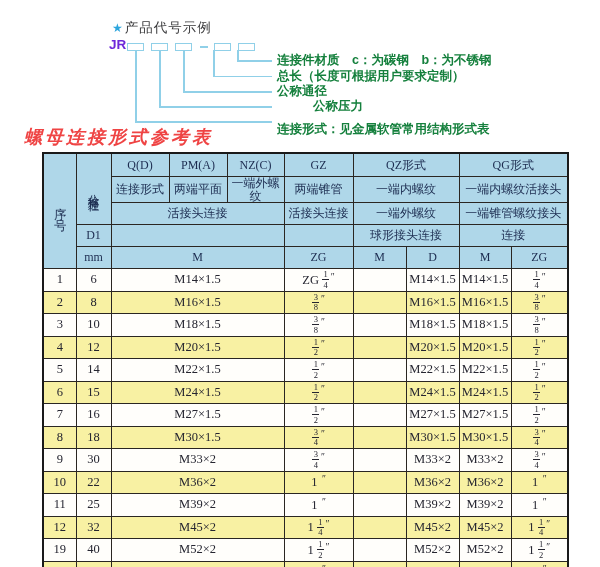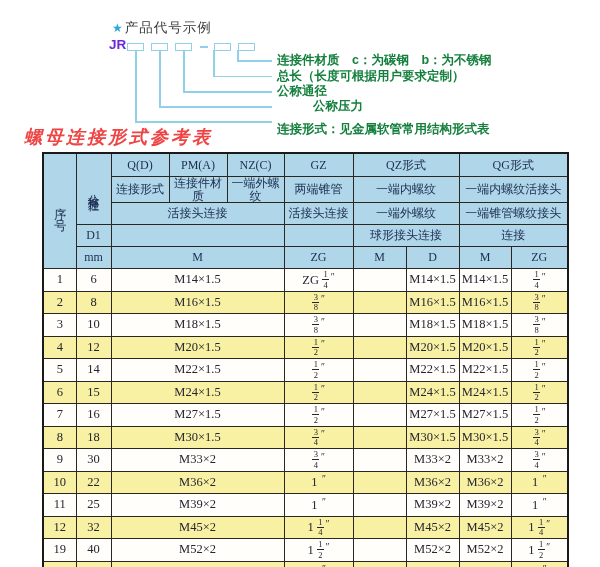--- a/index.html
+++ b/index.html
@@ -100,21 +100,21 @@
       <th rowspan="3"><span class="vert">公称通径</span></th>
       <th class="code-th">Q(D)</th>
       <th class="code-th">PM(A)</th>
       <th class="code-th">NZ(C)</th>
       <th class="code-th">GZ</th>
       <th colspan="2">QZ形式</th>
       <th colspan="2">QG形式</th>
     </tr>
     <tr>
       <th>连接形式</th>
-      <th>连接件材质</th>
+      <th>两端平面</th>
       <th>一端外螺纹</th>
       <th>两端锥管</th>
       <th colspan="2">一端内螺纹</th>
       <th colspan="2">一端内螺纹活接头</th>
     </tr>
     <tr>
       <th colspan="3">活接头连接</th>
       <th>活接头连接</th>
       <th colspan="2">一端外螺纹</th>
       <th colspan="2">一端锥管螺纹接头</th>

